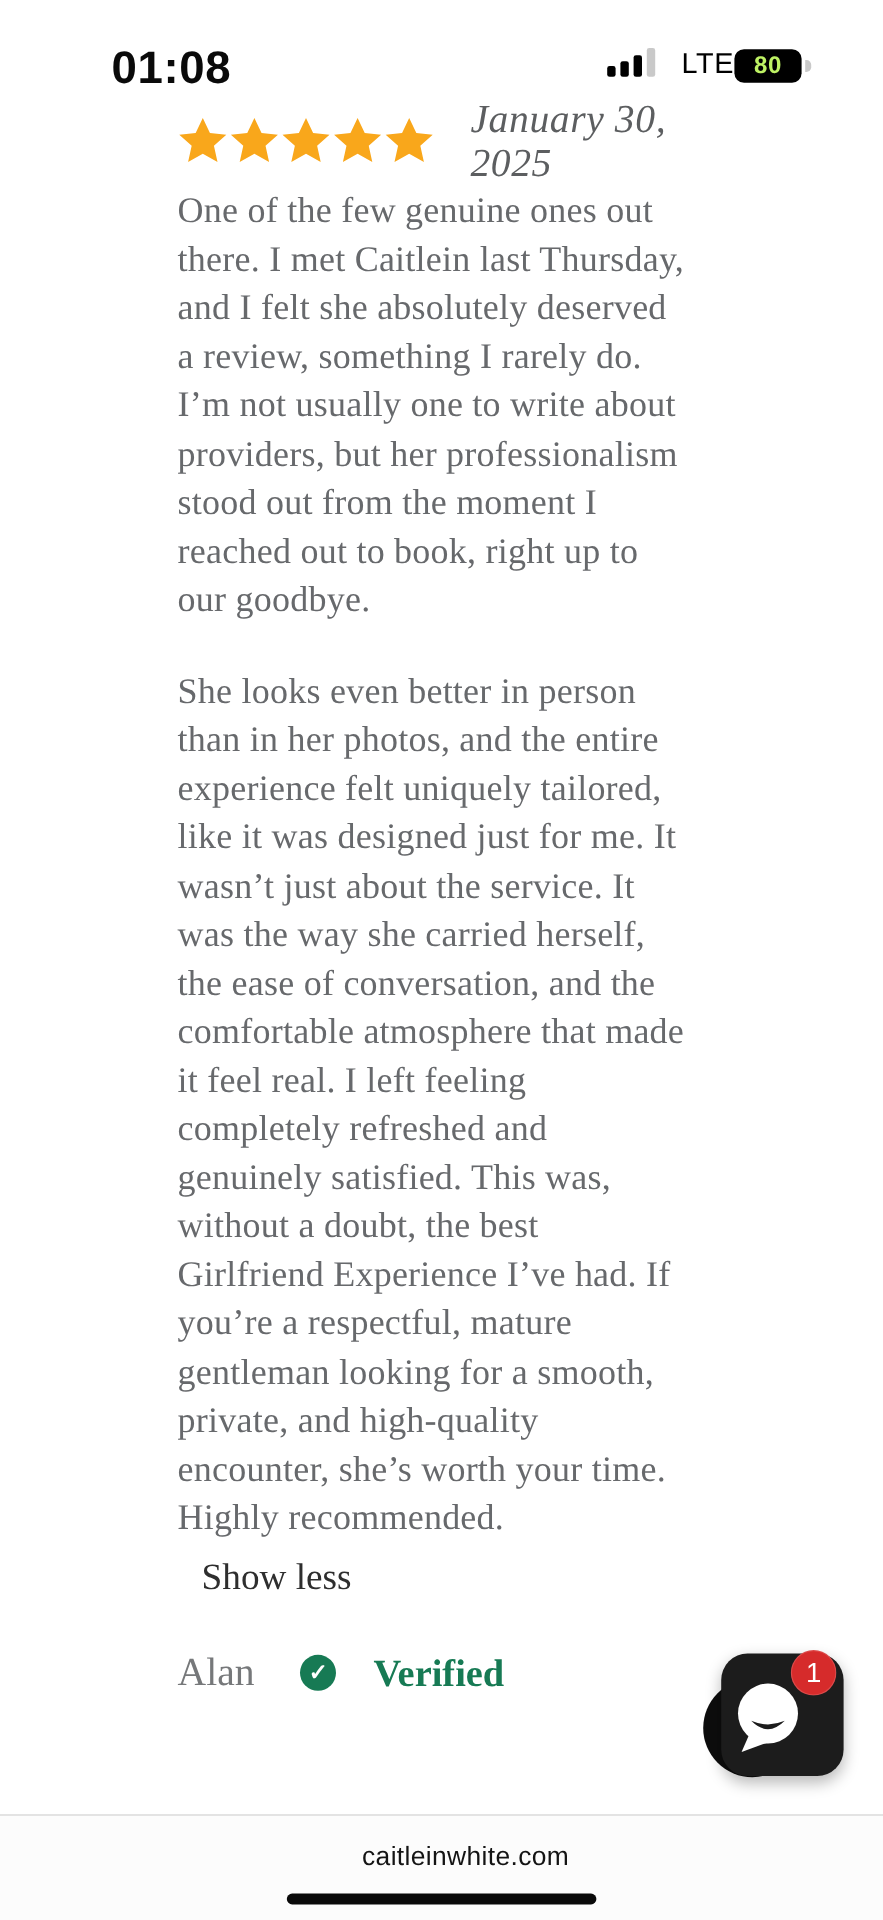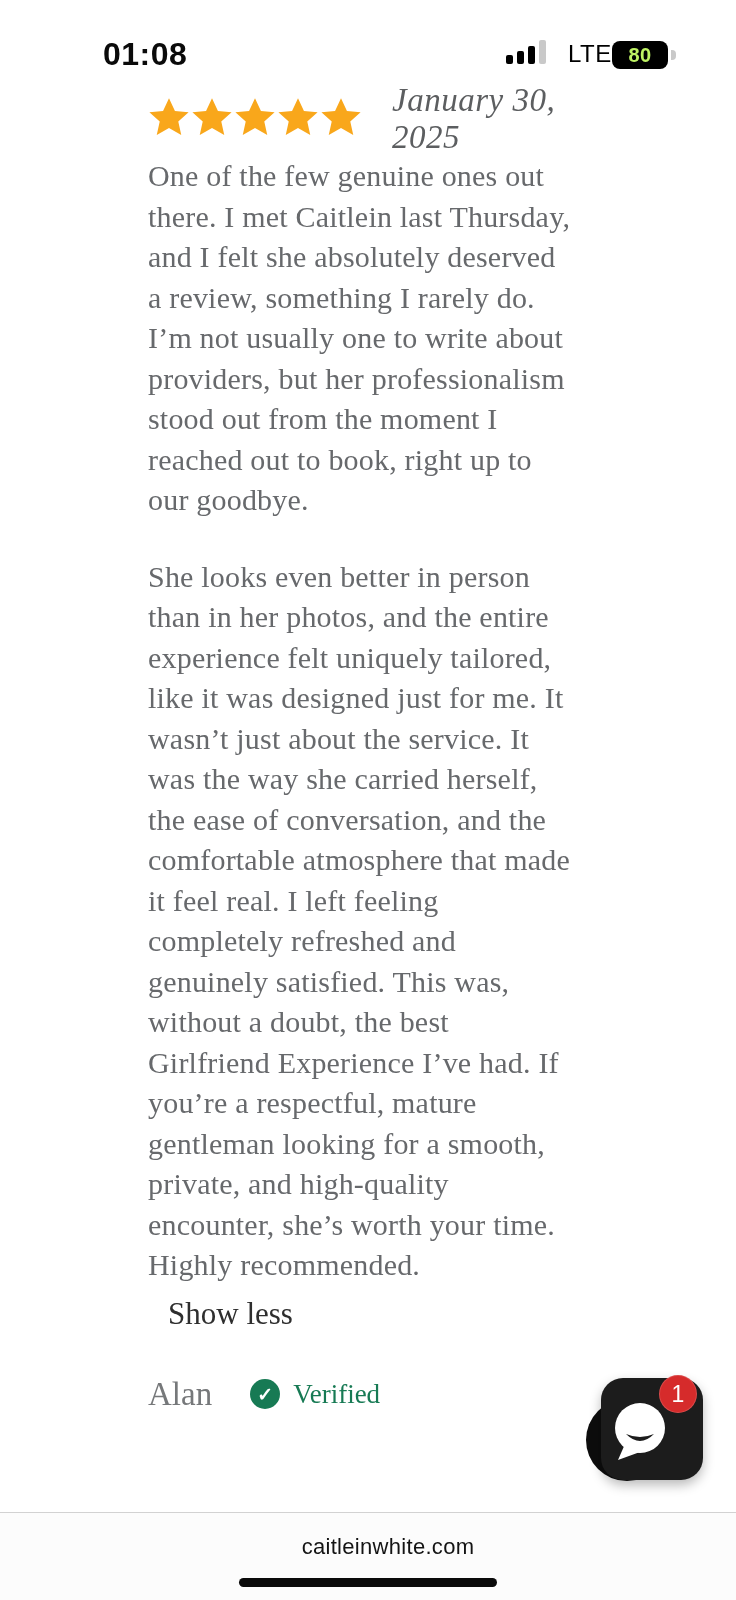--- a/index.html
+++ b/index.html
@@ -6,21 +6,21 @@
   html,body { width:736px; height:1600px; }
   body {
     position:relative;
     background:#ffffff;
     font-family:"Liberation Sans", sans-serif;
     overflow:hidden;
   }
 
   
   .status-bar { position:absolute; top:0; left:0; width:736px; height:88px; }
-  .time { position:absolute; left:103px; top:36px; font-size:32px; font-weight:700; color:#0a0a0a; letter-spacing:0.5px; }
+  .time { position:absolute; left:93px; top:36px; font-size:38px; font-weight:700; color:#0a0a0a; letter-spacing:0.5px; }
   .signal { position:absolute; left:506px; top:40px; width:52px; height:24px; }
   .signal .bar { position:absolute; bottom:0; width:7px; border-radius:2px; background:#000; }
   .signal .b1 { left:0;  height:9px; }
   .signal .b2 { left:11px; height:13px; }
   .signal .b3 { left:22px; height:18px; }
   .signal .b4 { left:33px; height:24px; background:#c9c9c9; }
   .lte { position:absolute; left:568px; top:40px; font-size:24px; color:#000; letter-spacing:0.5px; }
   .battery { position:absolute; left:612px; top:41px; width:56px; height:28px; background:#000; border-radius:8px;
              display:flex; align-items:center; justify-content:center; }
   .battery-pct { color:#bef264; font-size:20px; font-weight:700; letter-spacing:0.5px; }
@@ -54,23 +54,23 @@
   .reviewer-row { display:flex; align-items:center; margin-top:44px; }
   .reviewer-name { font-family:"Liberation Serif", serif; font-size:33px; color:#76787a; }
   .verified-badge {
     width:30px; height:30px; border-radius:50%;
     background:var(--verified-green,#177a54);
     margin-left:38px;
     display:flex; align-items:center; justify-content:center;
   }
   .verified-badge span { color:#fff; font-size:19px; font-weight:700; line-height:1; }
   .verified-label {
-    margin-left:13px;
+    margin-left:31px;
     font-family:"Liberation Serif", serif;
-    font-size:27px; color:var(--verified-green,#177a54);
+    font-size:32px; color:var(--verified-green,#177a54);font-weight:bold;
   }
 
   
   .chat-widget { position:absolute; left:586px; top:1378px; width:120px; height:103px; z-index:5; }
   .chat-square {
     position:absolute; left:15px; top:0; width:102px; height:102px;
     background:#1c1c1c; border-radius:22px;
     box-shadow:0 5px 12px rgba(0,0,0,0.28);
   }
   .chat-circle {

